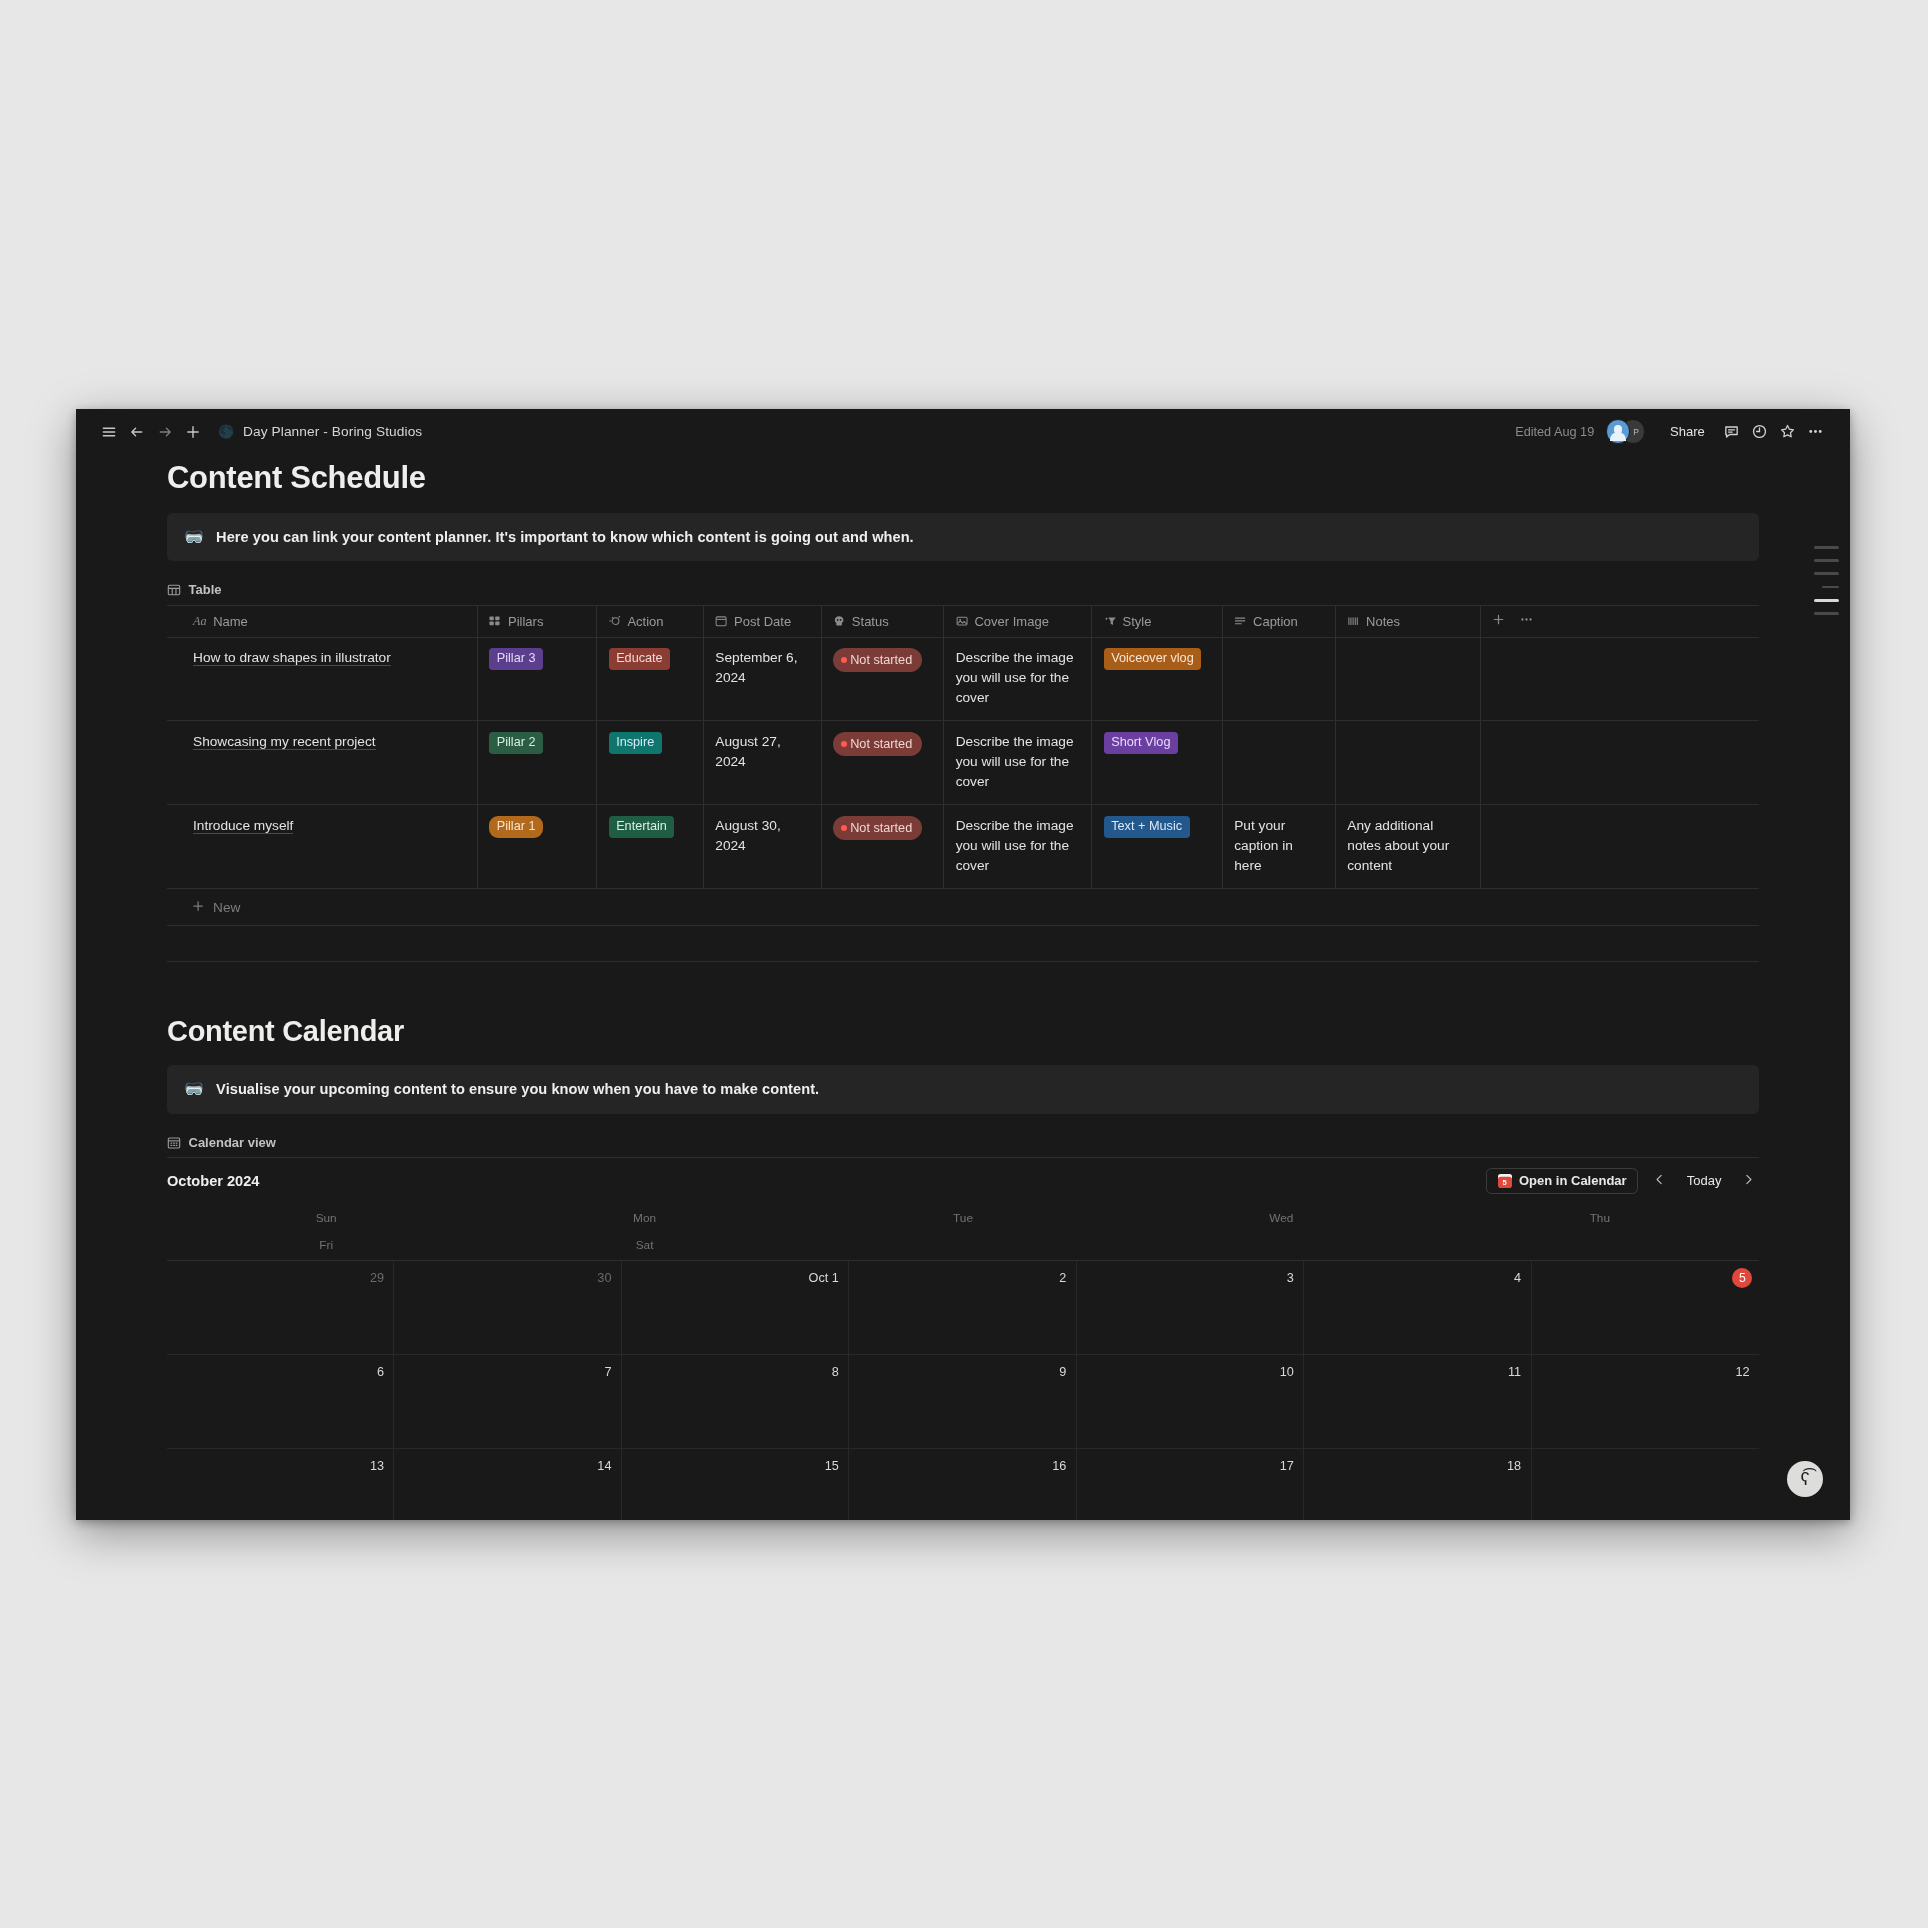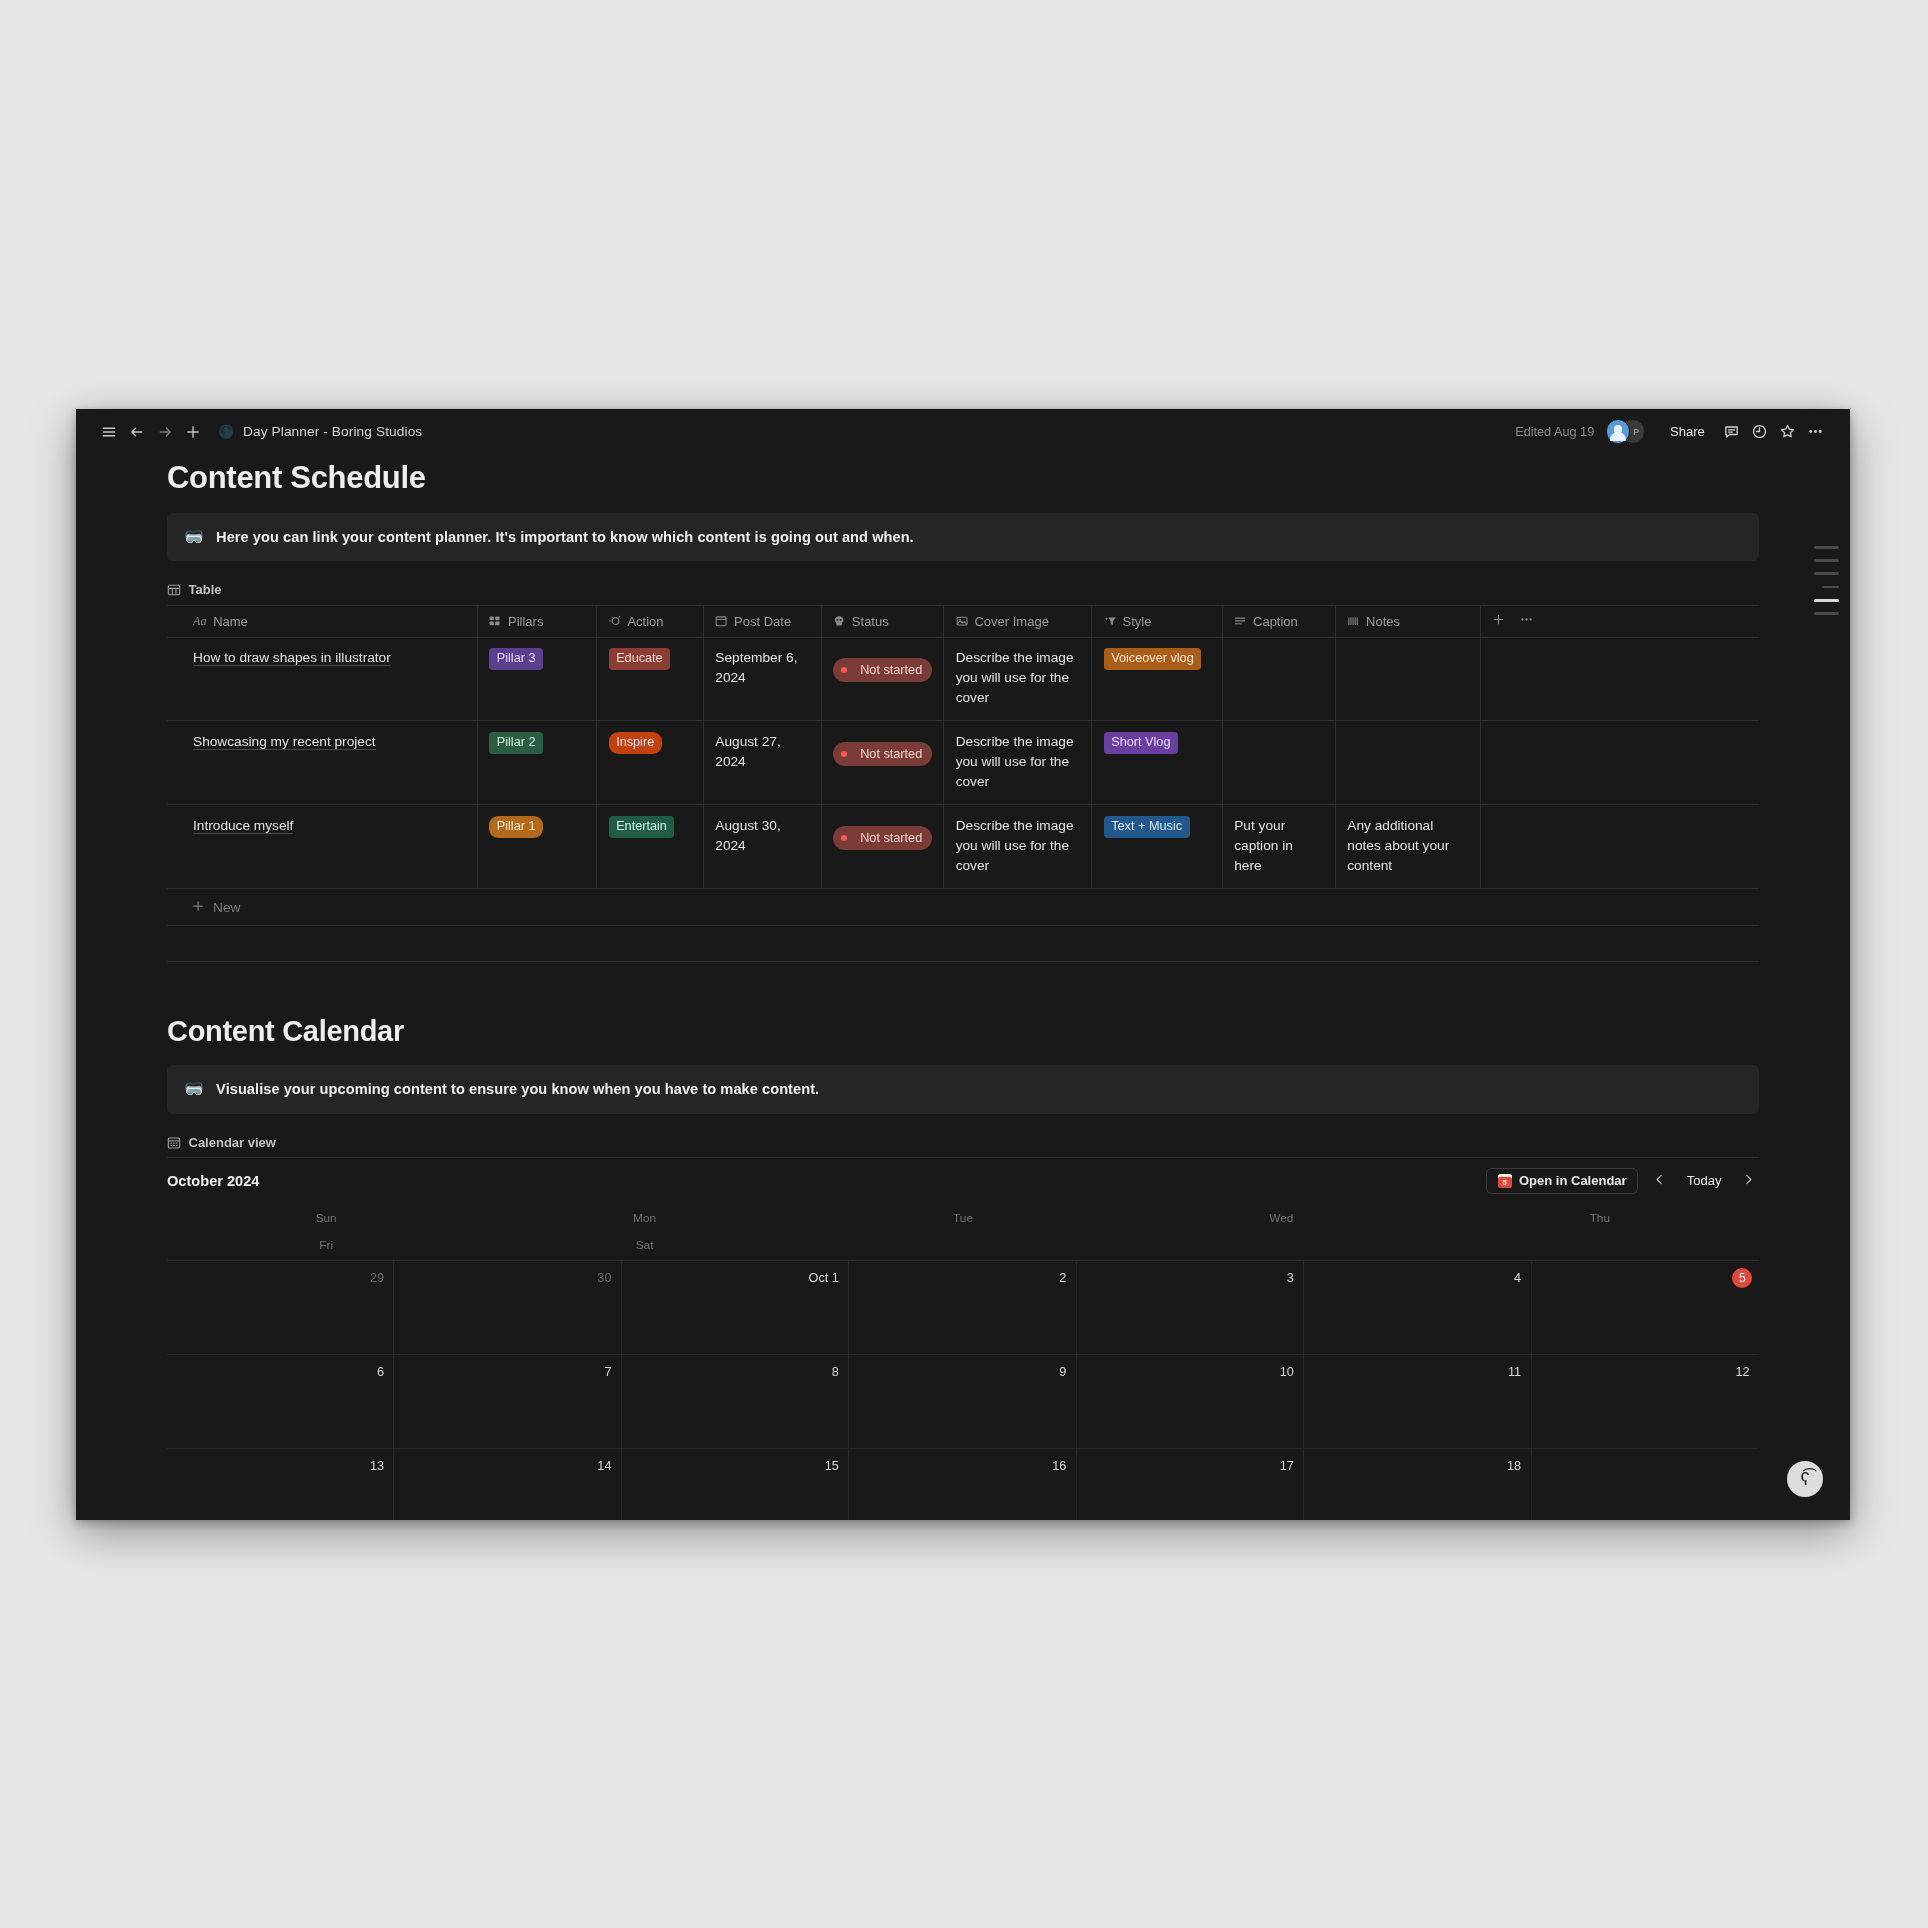--- a/index.html
+++ b/index.html
@@ -129,23 +129,23 @@
   table.db th.c-name { padding-left: 26px; }
   table.db th.c-plus, table.db td.c-plus { border-right: none; }
   .th-actions { display: flex; align-items: center; gap: 15px; color: #8b8b89; }
 
   .chip {
     display: inline-block; border-radius: 3.8px;
     padding: 2.8px 7.5px; font-size: 12.7px; line-height: 1.25;
     white-space: nowrap;
   }
   .status {
-    display: inline-flex; align-items: center; gap: 13px;
+    display: inline-flex; align-items: center; gap: 3px;
     border-radius: 19px; padding: 2.8px 9.4px 2.8px 7.5px;
-    font-size: 12.7px; white-space: nowrap; margin-top: 10px;
+    font-size: 12.7px; white-space: nowrap;
   }
   .status .dot { width: 6.6px; height: 6.6px; border-radius: 50%; background: #ff5b52; }
 
   .newrow {
     display: flex; align-items: center; gap: 9.4px;
     color: #7d7d7b; font-size: 13.7px;
     padding: 10.4px 0 10.4px 24.5px;
     border-bottom: 0.9px solid #2e2e2d;
   }
   .tablebottom { height: 36px; border-bottom: 0.9px solid #2e2e2d; }
@@ -449,21 +449,21 @@
             <td>Describe the image you will use for the cover</td>
             <td><span class="chip" id="y0" style="background: rgb(168, 93, 24); color: rgb(248, 231, 212);">Voiceover vlog</span></td>
             <td></td>
             <td></td>
             <td class="c-plus"></td>
           </tr>
 
           <tr>
             <td class="name"><span>Showcasing my recent project</span></td>
             <td><span class="chip" id="p1" style="background: rgb(43, 93, 68); color: rgb(210, 239, 223);">Pillar 2</span></td>
-            <td><span class="chip" id="a1" style="background: #c2410c; color: rgb(215, 232, 248); border-radius: 9px;">Inspire</span></td>
+            <td><span class="chip" id="a1" style="background: #0f766e; color: rgb(215, 232, 248);">Inspire</span></td>
             <td>August 27, 2024</td>
             <td><span class="status" id="s1" style="background: rgb(123, 59, 54); color: rgb(242, 214, 209);">
                   <span class="dot"></span>
                   <span>Not started</span>
                 </span></td>
             <td>Describe the image you will use for the cover</td>
             <td><span class="chip" id="y1" style="background: rgb(106, 63, 160); color: rgb(234, 220, 251);">Short Vlog</span></td>
             <td></td>
             <td></td>
             <td class="c-plus"></td>

